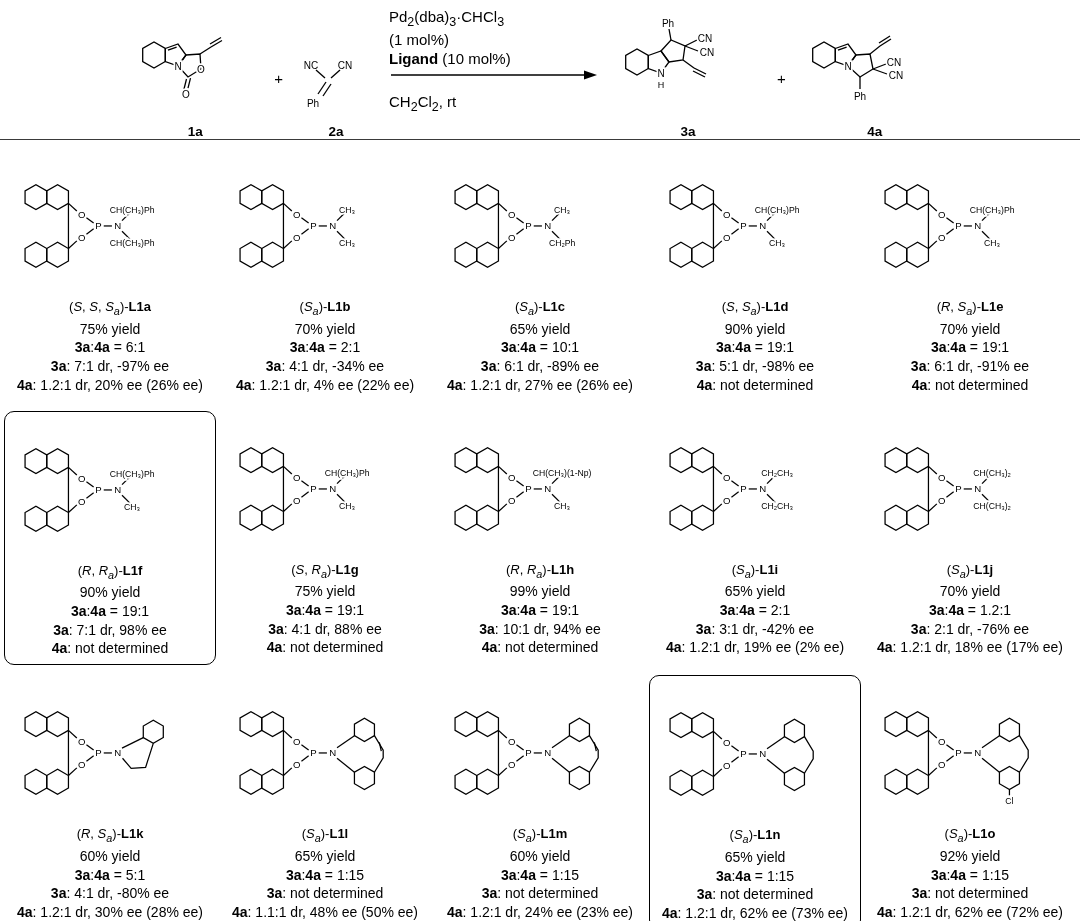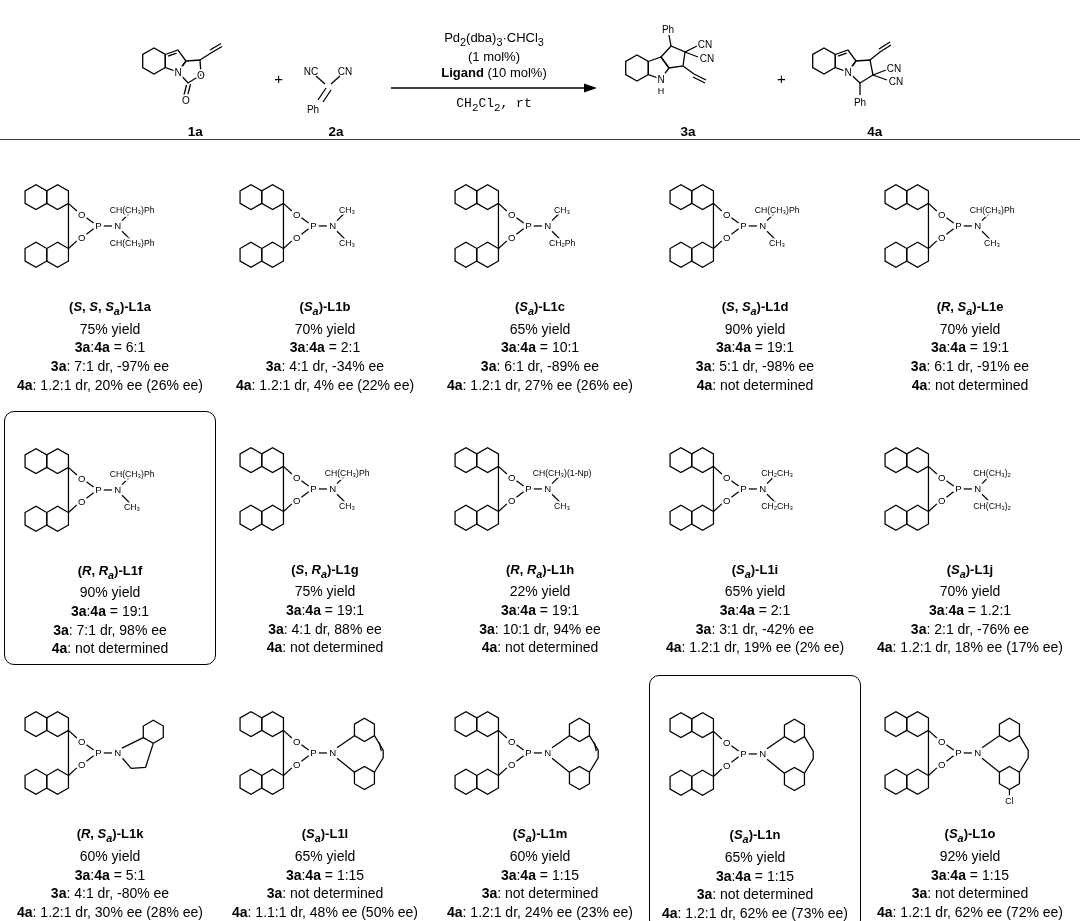--- a/index.html
+++ b/index.html
@@ -3,40 +3,40 @@
 <meta charset="utf-8">
 <style>
   html,body{margin:0;padding:0;background:#fff;color:#000;
     font-family:"Liberation Sans",sans-serif;}
   .page{width:1080px;height:921px;box-sizing:border-box;overflow:hidden;}
 
   
   .scheme{display:flex;align-items:flex-end;justify-content:center;gap:14px;
     height:140px;border-bottom:1.5px solid #3a3a3a;padding:4px 6px 0;box-sizing:border-box;}
   .cmpd{display:flex;flex-direction:column;align-items:center;}
-  .cmpd-label{font-weight:bold;font-size:13.5px;margin-top:3px;}
+  .cmpd-label{font-weight:bold;font-size:13.5px;margin-top:9px;}
   .plus{font-size:15px;margin-bottom:52px;}
-  .arrow-block{display:flex;flex-direction:column;align-items:center;
-    margin-bottom:24px;font-size:13px;line-height:1.3;text-align:center;}
-  .cond-below{margin-top:2px;font-family:Liberation Mono, monospace;}
+  .arrow-block{display:flex;flex-direction:column;align-items:flex-start;
+    margin-bottom:24px;font-size:15px;line-height:1.3;text-align:center;}
+  .cond-below{margin-top:11px;}
 
   
   .bond{fill:none;stroke:#000;stroke-width:1.3;}
   .atom{fill:#000;stroke:#fff;stroke-width:3.5px;paint-order:stroke;
     text-anchor:middle;dominant-baseline:central;
     font-family:"Liberation Sans",sans-serif;}
 
   
   .grid{display:grid;grid-template-columns:repeat(5,214px);justify-content:center;
     row-gap:10px;column-gap:1px;padding-top:8px;}
   .card{display:flex;flex-direction:column;align-items:center;text-align:center;
     padding:3px 2px 6px;}
   .card.boxed{border:1.5px solid #000;border-radius:10px;margin:0 1px;}
   .lig-svg{width:202px;height:148px;}
-  .lig-label{font-size:13px;margin:0 0 3px;font-weight:bold;}
+  .lig-label{font-size:13px;margin:0 0 3px;}
   .res-line{font-size:14px;line-height:1.34;white-space:nowrap;}
 </style>
 </head>
 <body>
 
 <div class="page">
 
   <div class="scheme">
 
     <div class="cmpd">
@@ -347,21 +347,21 @@
           <text x="93" y="62" class="atom" font-size="10">P</text>
           <line x1="98.5" y1="62" x2="107" y2="62" class="bond"></line>
           <text x="113" y="62" class="atom" font-size="10">N</text>
           <line x1="117.5" y1="56.5" x2="126" y2="48" class="bond"></line>
           <text x="128" y="45" class="atom" font-size="9" text-anchor="start">CH(CH₃)(1-Np)</text>
           <line x1="117.5" y1="67.5" x2="126" y2="76" class="bond"></line>
           <text x="128" y="80" class="atom" font-size="9" text-anchor="start">CH₃</text>
         </svg>
     <div class="lig-label">(<i>R</i>, <i>R<sub>a</sub></i>)-<b>L1h</b></div>
     <div class="lig-results">
-          <div class="res-line">22% yield</div>
+          <div class="res-line">99% yield</div>
           <div class="res-line"><b>3a</b>:<b>4a</b> = 19:1</div>
           <div class="res-line"><b>3a</b>: 10:1 dr, 94% ee</div>
           <div class="res-line"><b>4a</b>: not determined</div>
         </div>
   </div>
       <div class="card">
     <svg class="lig-svg" viewBox="0 0 210 122">
           <polygon points="39.3,38.5 28.0,45.0 16.7,38.5 16.7,25.5 28.0,19.0 39.3,25.5" class="bond"></polygon>
           <polygon points="61.8,38.5 50.5,45.0 39.2,38.5 39.2,25.5 50.5,19.0 61.8,25.5" class="bond"></polygon>
           <polygon points="39.3,98.5 28.0,105.0 16.7,98.5 16.7,85.5 28.0,79.0 39.3,85.5" class="bond"></polygon>

